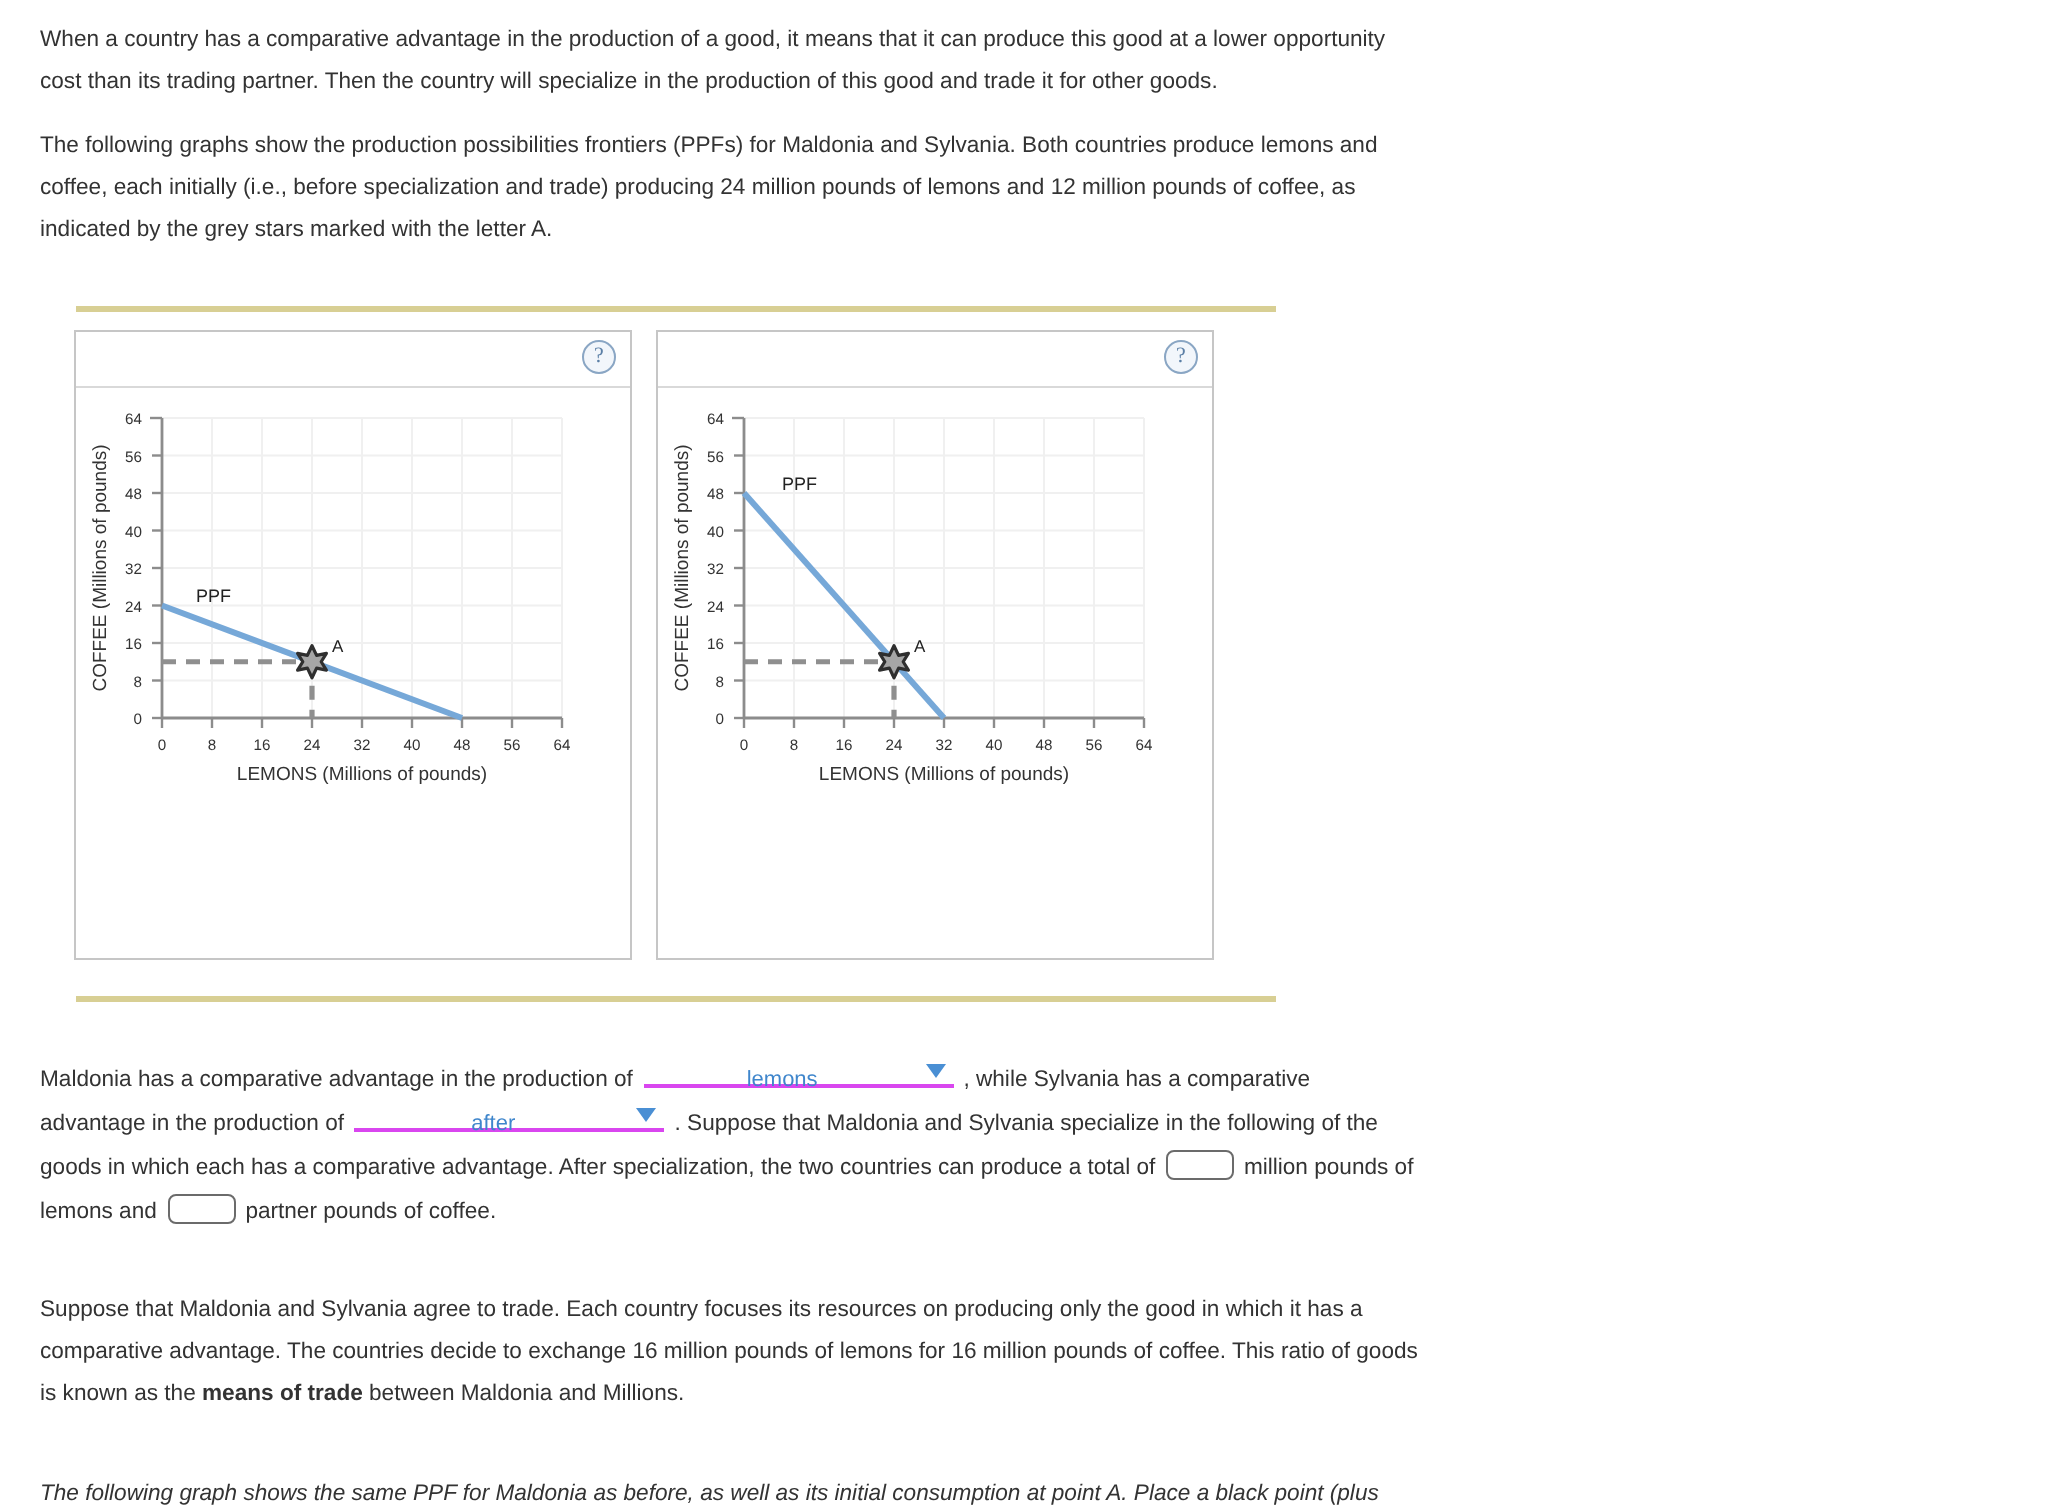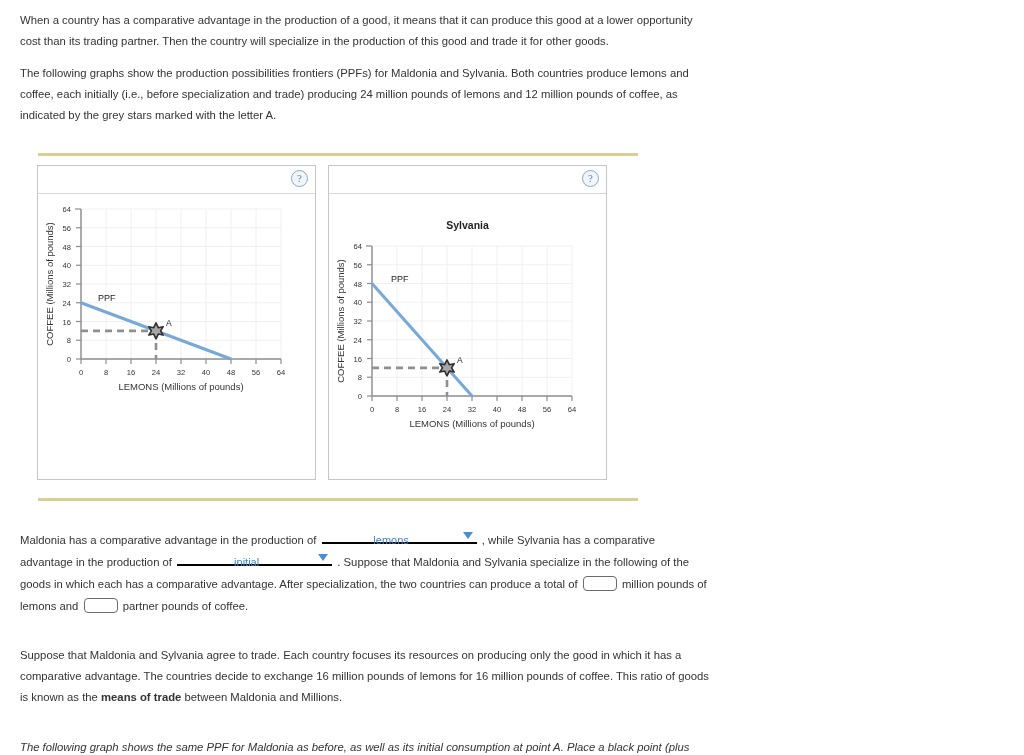--- a/index.html
+++ b/index.html
@@ -101,21 +101,21 @@
     margin: 28px 0 0 20px;
     width: 688px;
     font-size: 11.3px;
     line-height: 22px;
     color: #333;
   }
   .dropdown {
     display: inline-block;
     position: relative;
     width: 155px;
-    border-bottom: 2px solid #000000;
+    border-bottom: 2px solid #d946ef;
     text-align: center;
     vertical-align: baseline;
     margin: 0 2px;
     height: 15px;
     cursor: pointer;
   }
   .dropdown .dd-val {
     color: #3f86cc;
     font-size: 11px;
     position: relative;
@@ -252,21 +252,20 @@
           </g>
           <text class="pt-text" x="128" y="132">A</text>
         </svg>
       </div>
     </div>
 
     <div class="panel">
       <div class="panel-header">
         <div class="help-icon">?</div>
       </div>
-      <div class="panel-title">Sylvania</div>
       <div class="plotwrap">
         <svg class="chart" width="279" height="250" viewBox="0 0 279 250">
           <g stroke="#f0f0f0" stroke-width="1">
             <line x1="43" y1="15" x2="43" y2="165"></line>
             <line x1="68" y1="15" x2="68" y2="165"></line>
             <line x1="93" y1="15" x2="93" y2="165"></line>
             <line x1="118" y1="15" x2="118" y2="165"></line>
             <line x1="143" y1="15" x2="143" y2="165"></line>
             <line x1="168" y1="15" x2="168" y2="165"></line>
             <line x1="193" y1="15" x2="193" y2="165"></line>
@@ -356,21 +355,21 @@
   <div class="divider bottom"></div>
 
   <div class="answer">
     <span>Maldonia has a comparative advantage in the production of</span>
     <span class="dropdown">
       <span class="dd-val">lemons</span>
       <span class="caret"></span>
     </span>
     <span>, while Sylvania has a comparative advantage in the production of</span>
     <span class="dropdown">
-      <span class="dd-val">initial</span>
+      <span class="dd-val">after</span>
       <span class="caret"></span>
     </span>
     <span>. Suppose that Maldonia and Sylvania specialize in the following of the goods in which each has a comparative advantage. After specialization, the two countries can produce a total of</span>
     <span class="numbox"></span>
     <span>million pounds of lemons and</span>
     <span class="numbox"></span>
     <span>partner pounds of coffee.</span>
   </div>
 
   <p class="blk p1">

